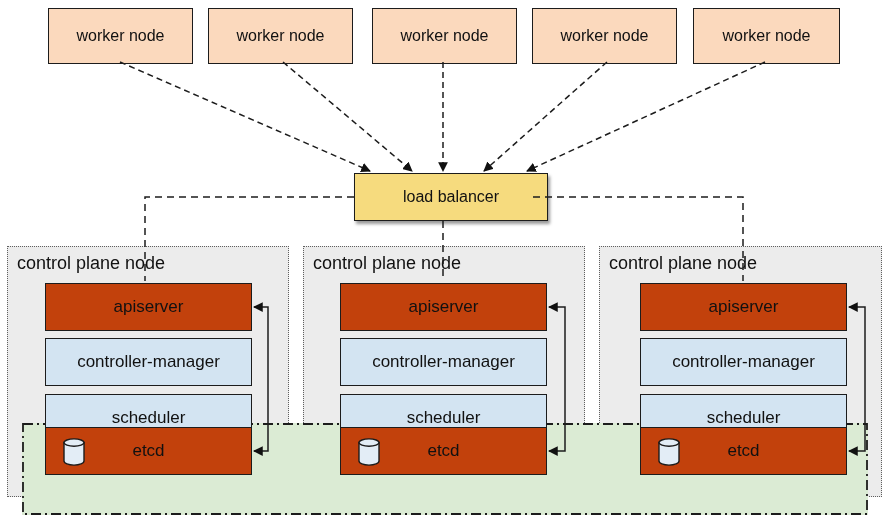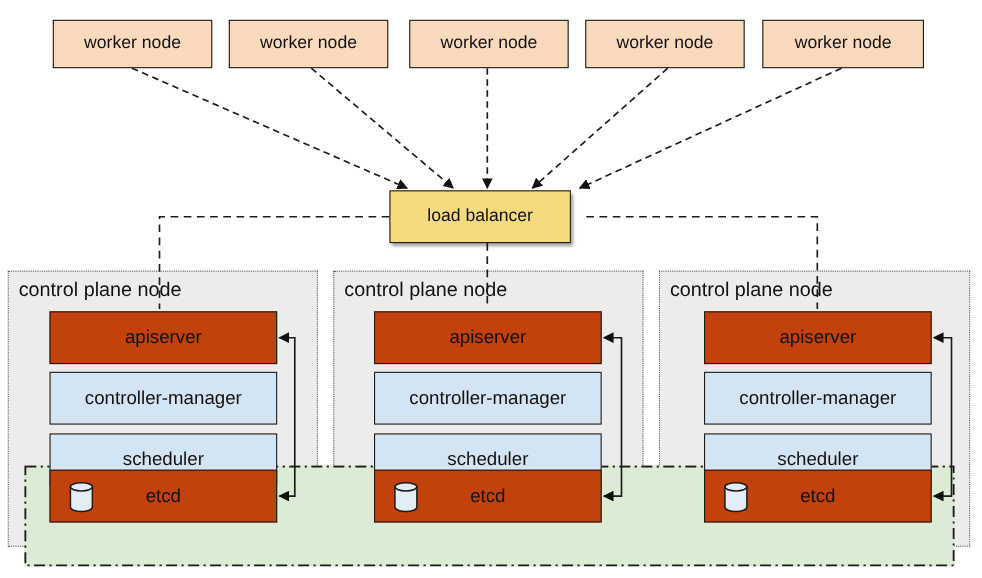--- a/index.html
+++ b/index.html
@@ -5,25 +5,25 @@
   html,body{margin:0;padding:0;background:#fff;}
   .canvas{
     position:relative;width:893px;height:525px;background:#ffffff;
     font-family:"Liberation Sans",sans-serif;color:#111;overflow:hidden;
   }
   .box{
     position:absolute;box-sizing:border-box;border:1.6px solid #1c1c1c;
     display:flex;align-items:center;justify-content:center;text-align:center;
   }
   
-  .worker{top:18px;height:44px;background:#FBD9BD;font-size:16px;z-index:3;text-align:right;}
+  .worker{top:8px;height:56px;background:#FBD9BD;font-size:16px;z-index:3;text-align:right;}
   .w0{left:48px;width:145px}.w1{left:208px;width:145px}.w2{left:372px;width:145px}
   .w3{left:532px;width:145px}.w4{left:693px;width:147px}
   
-  .lb{left:354px;top:173px;width:165px;height:48px;background:#F6DB7E;font-size:16px;
+  .lb{left:354px;top:173px;width:194px;height:48px;background:#F6DB7E;font-size:16px;
       z-index:3;box-shadow:2px 3px 3px rgba(0,0,0,0.40);}
   
   .cp{position:absolute;top:246px;height:251px;background:#ECECEC;
       border:1.6px dotted #5f5f5f;box-sizing:border-box;z-index:1;}
   .cp0{left:7px;width:282px}.cp1{left:303px;width:282px}.cp2{left:599px;width:283px}
   .cp-label{position:absolute;top:6px;left:9px;font-size:18px;white-space:nowrap;}
   
   .band{position:absolute;left:22px;top:423px;width:846px;height:92px;
         background:#DBEBD4;z-index:2;}
   .band svg{position:absolute;left:0;top:0;}

